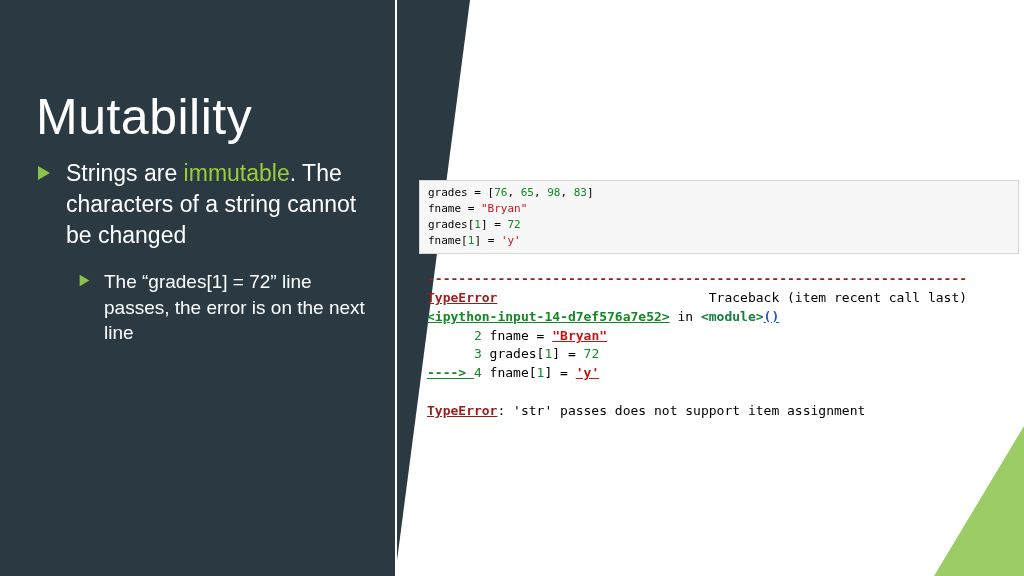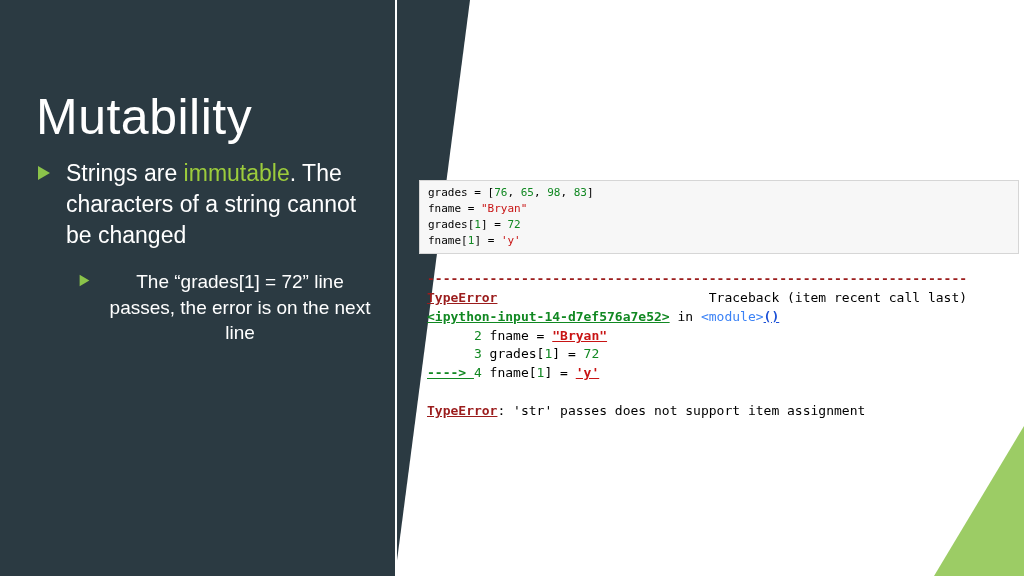--- a/index.html
+++ b/index.html
@@ -51,21 +51,20 @@
     font-size: 23px;
     line-height: 1.35;
     color: #ffffff;
   }
   .b1 .hl { color: #9ccc3c; text-align: right; }
   .b2 {
     display: flex;
     gap: 13px;
     margin-left: 42px;
     margin-top: 4px;
-    text-align: center;
   }
   .b2 .arrow {
     flex: 0 0 auto;
     margin-top: 4px;
     color: #8bc34a;
   }
   .b2 .text {
     font-size: 19px;
     line-height: 1.35;
     color: #ffffff;
@@ -93,21 +92,21 @@
     font-size: 13px;
     line-height: 1.45;
     padding: 2px 8px;
     color: #000;
     white-space: pre;
   }
   .t-red   { color: #c81414; }
   .t-darkred { color: #9b1c1c; font-weight: bold; }
   .t-green { color: #118822; }
   .t-blue  { color: #1a4fd6; }
-  .t-teal  { color: #3b82f6; }
+  .t-teal  { color: #15803d; font-weight: bold; }
   .t-black { color: #000000; }
   .bold { font-weight: bold; text-decoration: underline; }
 
   .corner-accent {
     position: absolute;
     right: 0; bottom: 0;
     width: 0; height: 0;
     border-left: 90px solid transparent;
     border-bottom: 150px solid #8bc34a;
     opacity: 0.85;

